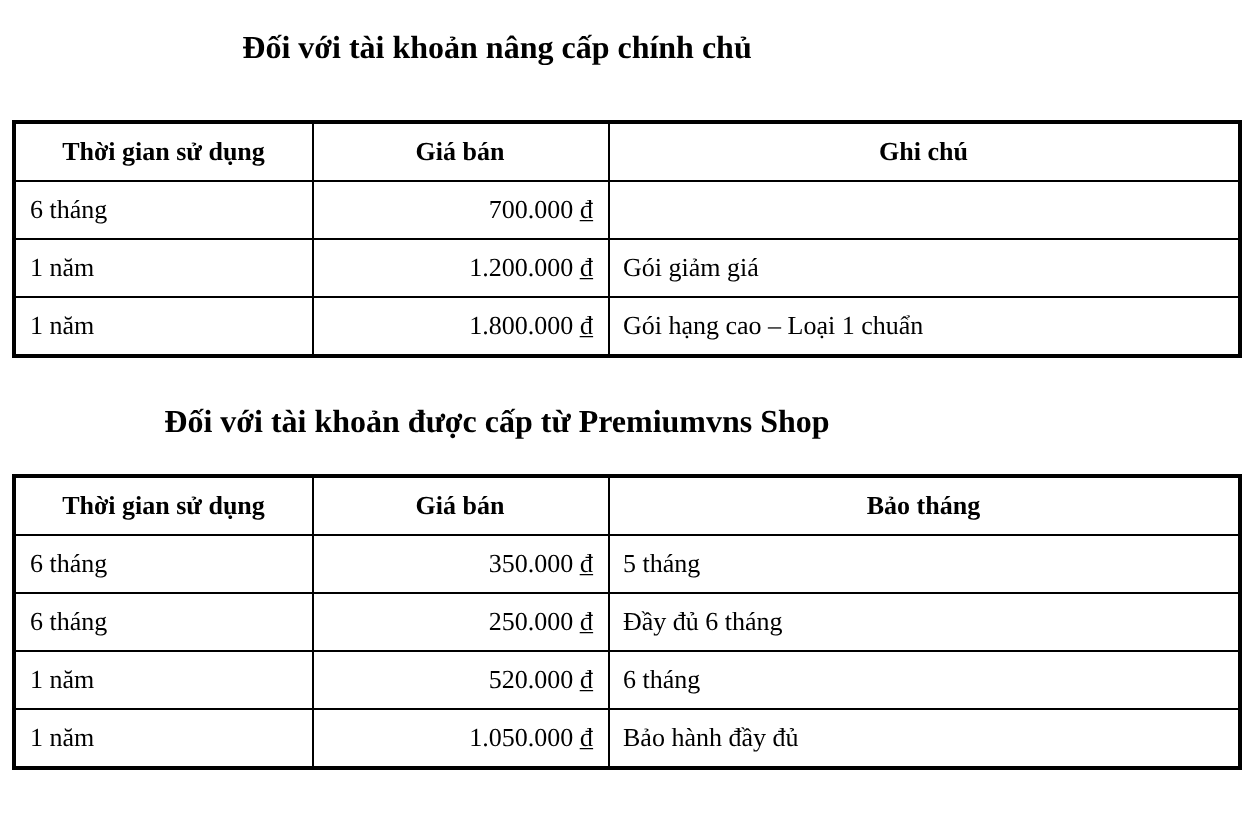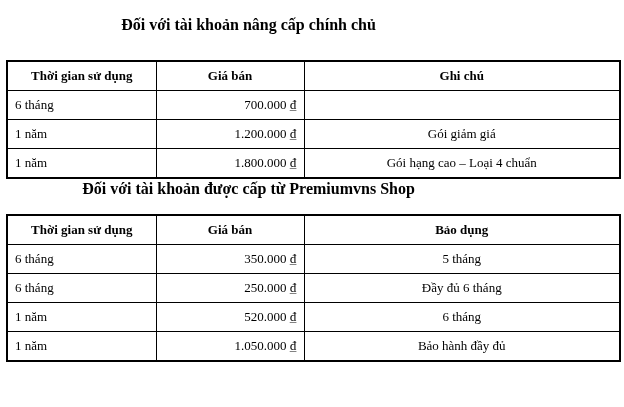--- a/index.html
+++ b/index.html
@@ -21,21 +21,21 @@
     padding-top: 15px;
   }
   .section-title {
     font-size: 16px;
     font-weight: bold;
     text-align: center;
     margin: 0 0 0 0;
     line-height: 20px;
   }
   .t1-title { margin-bottom: 25px; }
-  .t2-title { margin-bottom: 15px; }
+  .t2-title { margin-top: 23px; margin-bottom: 15px; }
   table.price-table {
     border-collapse: collapse;
     table-layout: fixed;
     width: 613px;
     margin-left: 6px;
     border: 2px solid #000000;
   }
   table.price-table th,
   table.price-table td {
     border: 1px solid #000000;
@@ -48,21 +48,21 @@
   }
   table.price-table th {
     font-weight: bold;
     text-align: center;
   }
   col.col-duration { width: 149px; }
   col.col-price    { width: 148px; }
   col.col-note     { width: 316px; }
   td.cell-duration { text-align: left; }
   td.cell-price    { text-align: right; margin-left: 48px; }
-  td.cell-note     { text-align: center; }
+  td.cell-note     { text-align: left; }
 </style>
 </head>
 <body>
 
 <div class="doc">
 
   <p class="section-title t1-title">Đối với tài khoản nâng cấp chính chủ</p>
 
   <table class="price-table">
     <colgroup>
@@ -84,38 +84,38 @@
         <td class="cell-note"></td>
       </tr>
       <tr>
         <td class="cell-duration">1 năm</td>
         <td class="cell-price">1.200.000 ₫</td>
         <td class="cell-note">Gói giảm giá</td>
       </tr>
       <tr>
         <td class="cell-duration">1 năm</td>
         <td class="cell-price">1.800.000 ₫</td>
-        <td class="cell-note">Gói hạng cao – Loại 4 chuẩn</td>
+        <td class="cell-note">Gói hạng cao – Loại 1 chuẩn</td>
       </tr>
     </tbody>
   </table>
 
   <p class="section-title t2-title">Đối với tài khoản được cấp từ Premiumvns Shop</p>
 
   <table class="price-table">
     <colgroup>
       <col class="col-duration">
         <col class="col-price">
         <col class="col-note">
     </colgroup>
     <thead>
       <tr>
         <th>Thời gian sử dụng</th>
         <th>Giá bán</th>
-        <th>Bảo dụng</th>
+        <th>Bảo tháng</th>
       </tr>
     </thead>
     <tbody>
       <tr>
         <td class="cell-duration">6 tháng</td>
         <td class="cell-price">350.000 ₫</td>
         <td class="cell-note">5 tháng</td>
       </tr>
       <tr>
         <td class="cell-duration">6 tháng</td>

